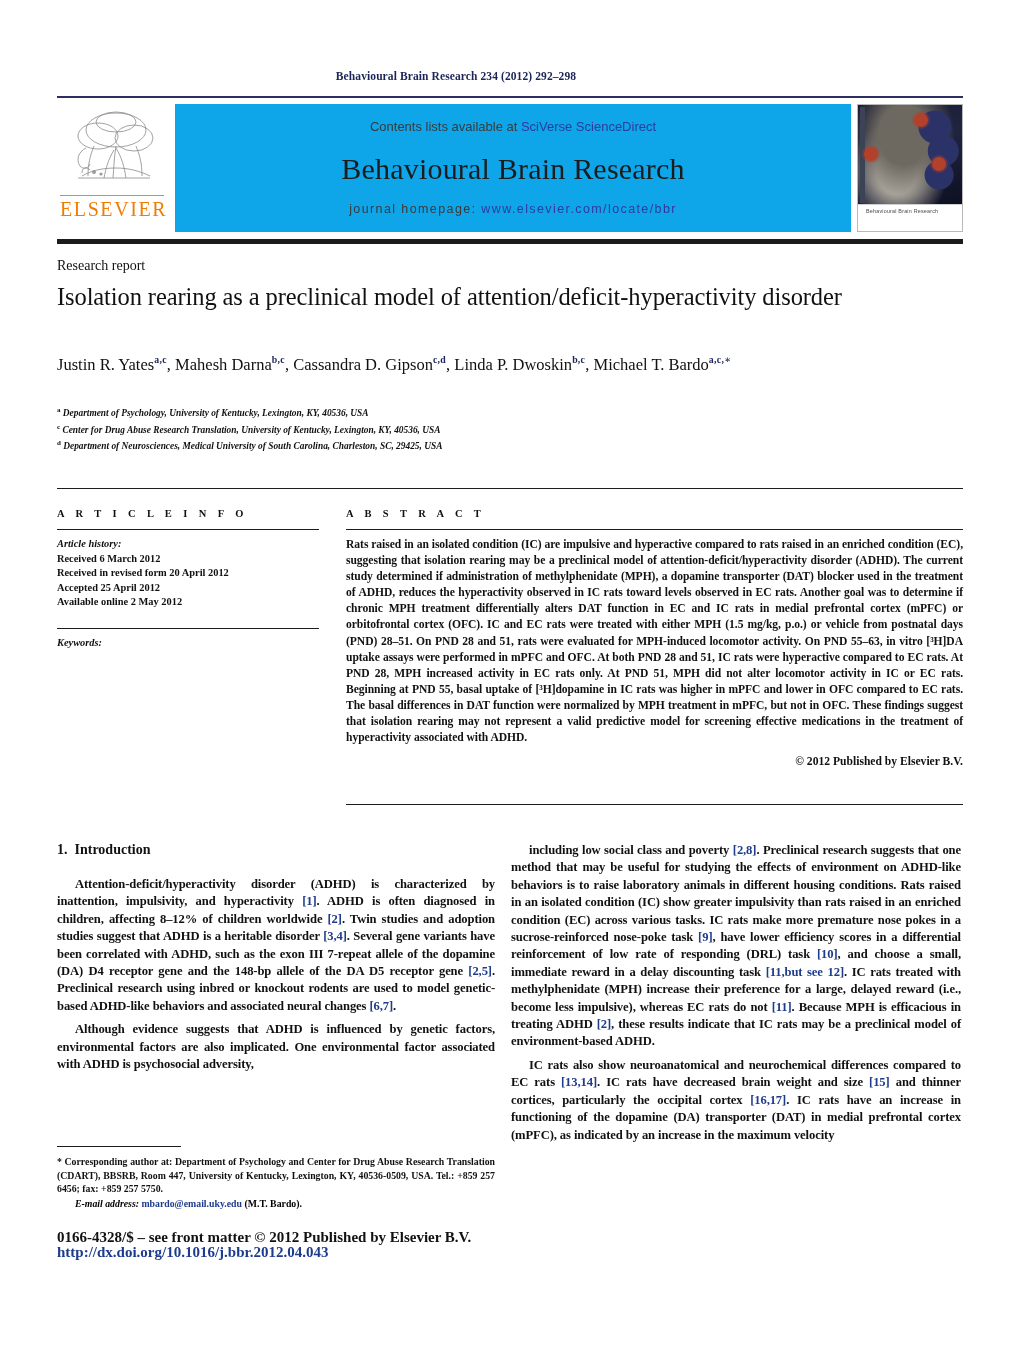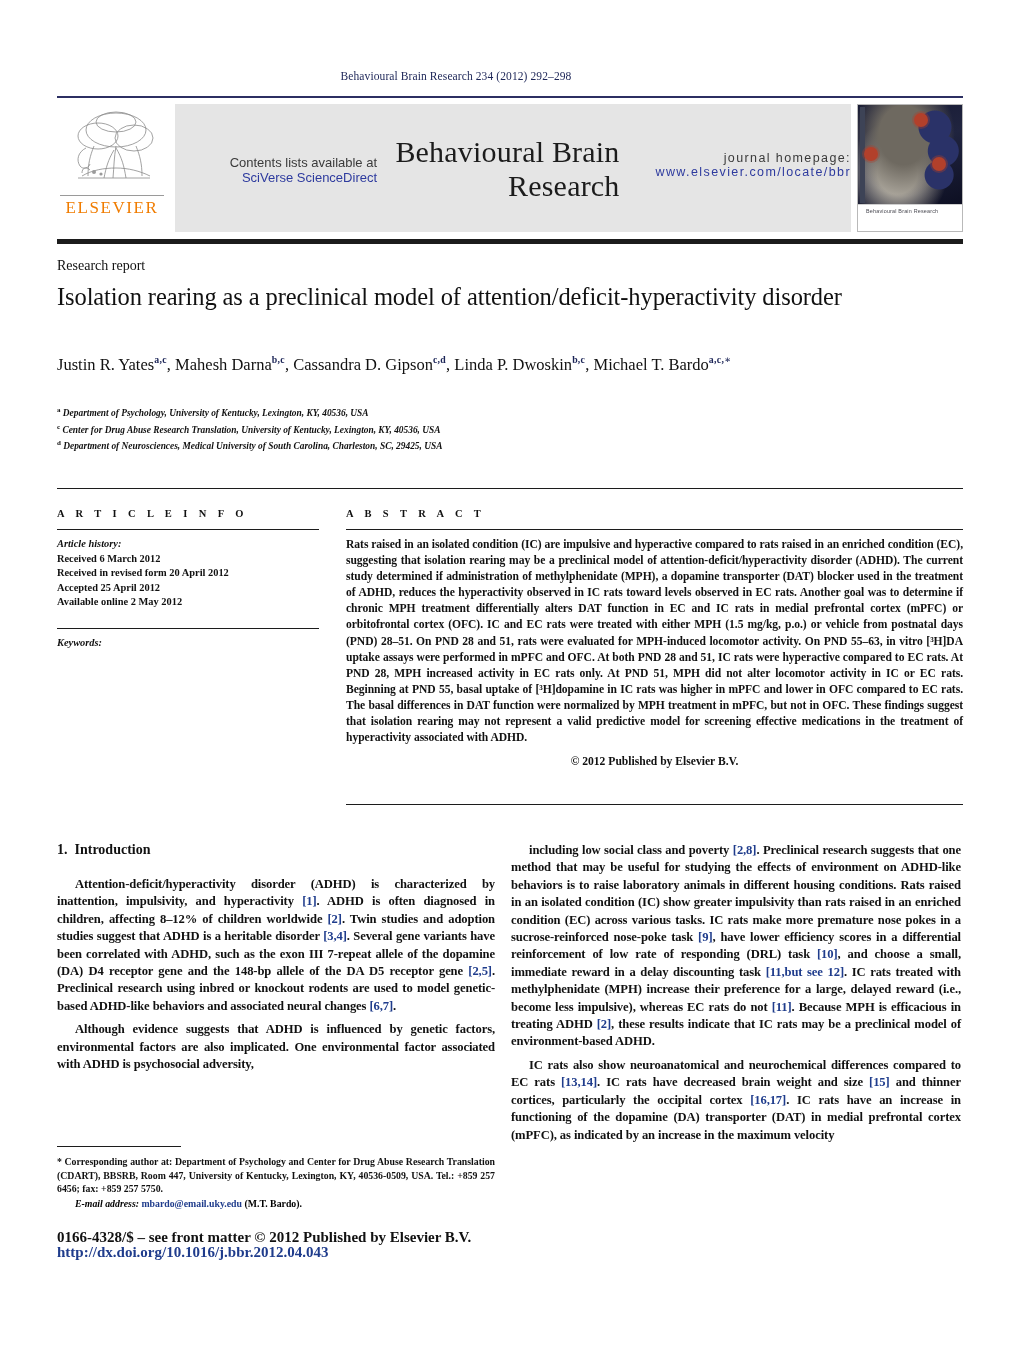--- a/index.html
+++ b/index.html
@@ -23,21 +23,21 @@
   }
 
   
   .running-head {
     position: absolute;
     top: 70px;
     left: 0;
     width: 912px;
     text-align: center;
     font-size: 11.5px;
-    font-weight: normal;
+    font-weight: bold;
     color: #1b2456;
     letter-spacing: 0.1px;
   }
 
   
   .masthead {
     position: absolute;
     top: 96px;
     left: 57px;
     width: 906px;
@@ -53,33 +53,34 @@
     display: flex;
     flex-direction: column;
     align-items: center;
     justify-content: flex-start;
     padding-top: 4px;
   }
   .tree-svg { display:block; }
   .elsevier-word {
     font-family: "Liberation Serif", serif;
     color: #f07c00;
-    font-size: 17px;
+    font-size: 20px;
     letter-spacing: 1.6px;
     margin-top: 1px;
     border-top: 1.3px solid #9a9a9a;
     padding-top: 2px;
     width: 104px;
     text-align: center;
   }
   .journal-band {
     flex: 1 1 auto;
-    background: #e5e5e5;
+    background: #0ea5e9;
     margin: 2px 6px 2px 8px;
     display: flex;
+    flex-direction: column;
     align-items: center;
     justify-content: center;
     position: relative;
     text-align: right;
   }
   .contents-line {
     font-family: "Liberation Sans", sans-serif;
     font-size: 13px;
     color: #3a3a3a;
     margin-top: 4px;
@@ -266,21 +267,21 @@
   }
   .abs-text {
     font-size: 11.6px;
     line-height: 16.1px;
     text-align: justify;
     font-weight: bold;
     color: #111;
     letter-spacing: -0.05px;
   }
   .abs-copy {
-    text-align: center;
+    text-align: right;
     font-size: 11.6px;
     font-weight: bold;
     margin-top: 9px;
     color: #111;
   }
   .abs-bottom-rule {
     position: absolute;
     top: 804px;
     left: 346px;
     width: 617px;

